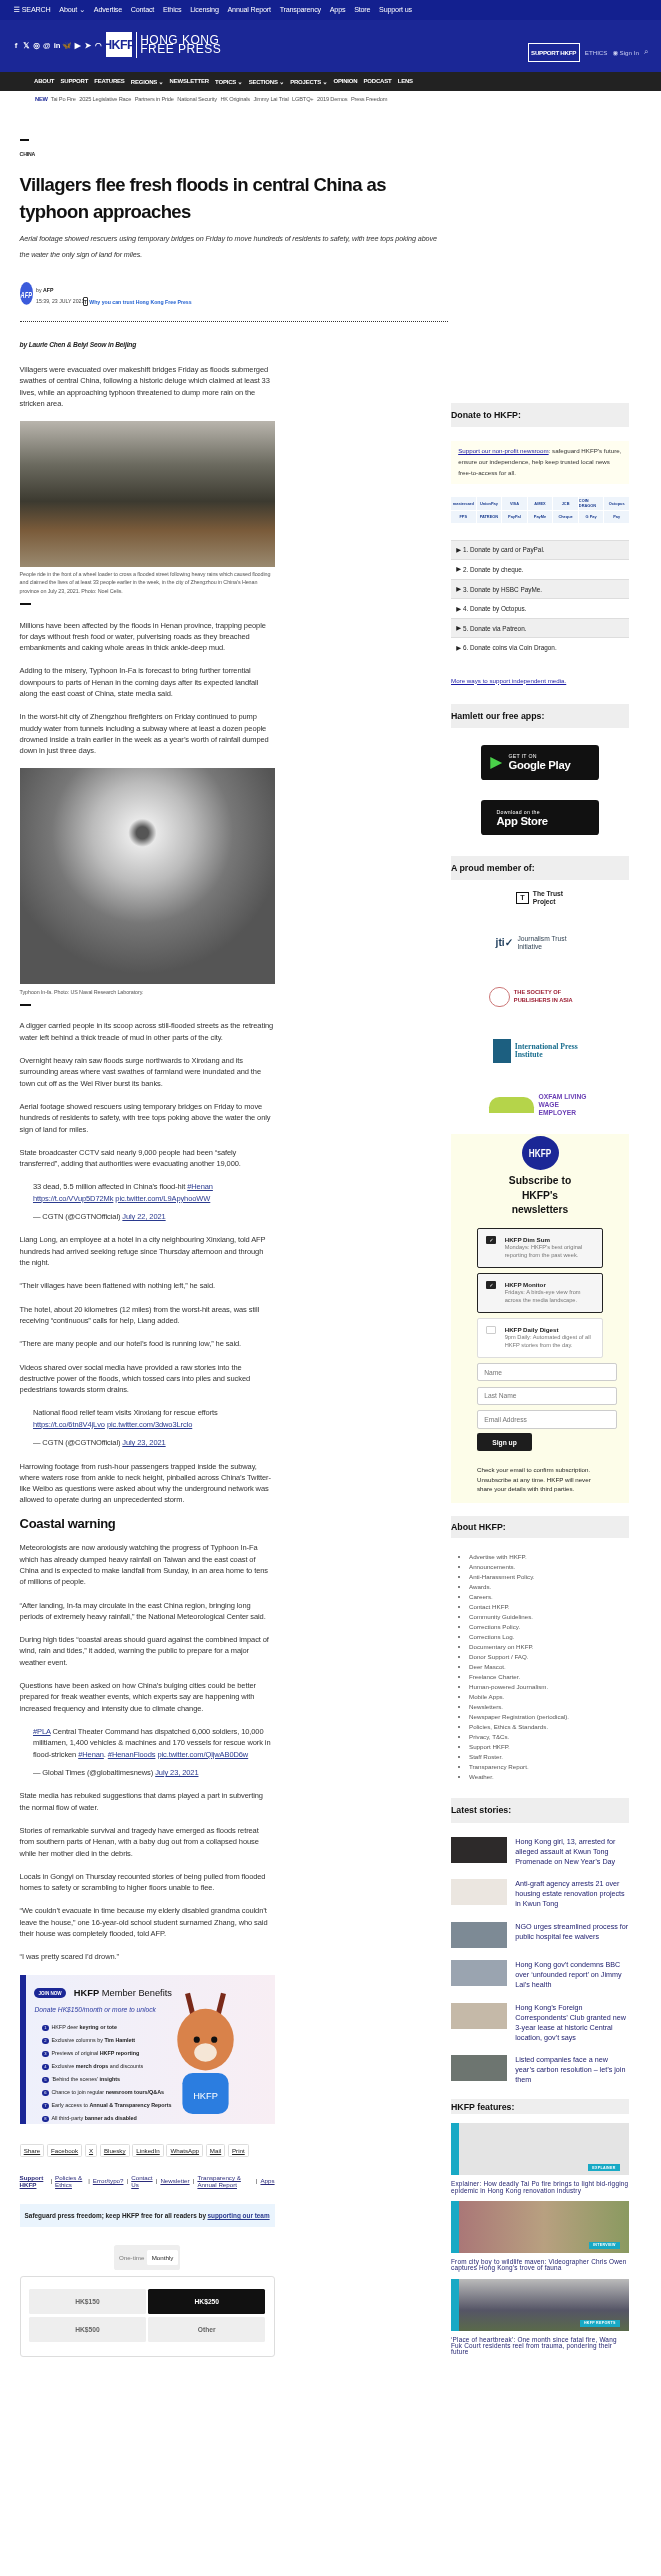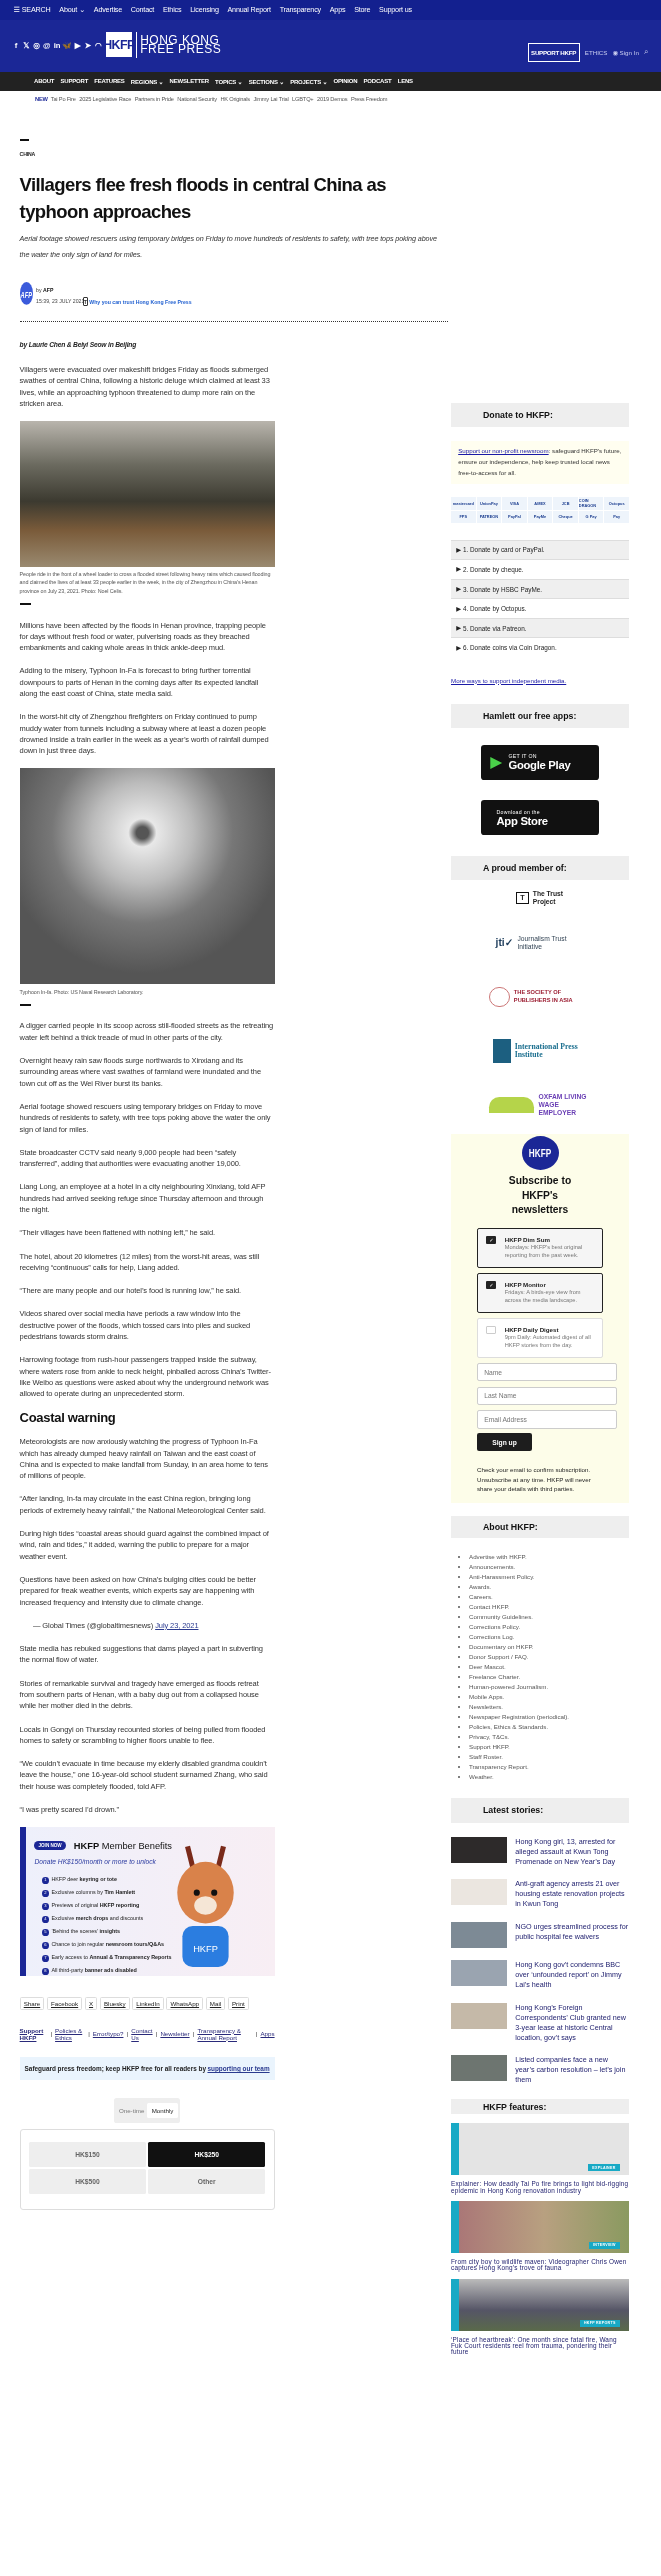--- a/index.html
+++ b/index.html
@@ -44,21 +44,21 @@
 .body p{margin-bottom:12px}
 .body .quote{padding-left:13.4px;margin-bottom:12px}
 .body .quote p{margin-bottom:7.2px}
 .body .link{color:#2a3a8f;text-decoration:underline}
 .imgbox{width:255px;background:#ccc;position:relative;overflow:hidden}
 .caption{font-size:5.4px;line-height:8.2px;color:#555;margin-top:3.1px}
 .shortbar{width:11.3px;height:2.1px;background:#111;margin:8.2px 0 14.4px}
 h2.sub{font-size:13px;font-weight:bold;color:#111;margin:4.1px 0 13.4px;letter-spacing:-0.3px}
 
 .sidebar{position:absolute;left:451px;width:178px;top:0}
-.sb-head{background:#eee;height:24px;display:flex;align-items:center;padding-left:32px;font-weight:bold;font-size:8.8px;color:#111}
+.sb-head{background:#eee;height:24px;display:flex;align-items:center;padding-left:0;font-weight:bold;font-size:8.8px;color:#111}
 .sb-note{background:#fffef0;margin-top:14.4px;padding:5.2px 7.2px;font-size:6.2px;line-height:10.8px;color:#333}
 .sb-note a{color:#1a1aa6;text-decoration:underline}
 .paylogos{display:grid;grid-template-columns:repeat(7,1fr);gap:1px;margin-top:13.4px}
 .paylogos span{background:#eef4fb;height:12.4px;font-size:3.9px;font-weight:bold;display:flex;align-items:center;justify-content:center;color:#1a3c8f;overflow:hidden}
 .donate-list{margin-top:16.5px}
 .donate-list div{height:19.6px;border-top:0.5px solid #ddd;display:flex;align-items:center;padding-left:5.2px;font-size:6.4px;color:#222}
 .donate-list div:nth-child(odd){background:#efefef}
 .more-ways{display:block;font-size:6.2px;color:#1a1aa6;text-decoration:underline;margin-top:19.6px}
 .appbtn{width:118px;height:35px;background:#111;border-radius:3.1px;margin:0 auto;color:#fff;display:flex;align-items:center;padding-left:9.3px;gap:6.2px}
 .appbtn .ic{font-size:15.5px}
@@ -217,32 +217,41 @@
     <p>Millions have been affected by the floods in Henan province, trapping people for days without fresh food or water, pulverising roads as they breached embankments and caking whole areas in thick ankle-deep mud.</p>
     <p>Adding to the misery, Typhoon In-Fa is forecast to bring further torrential downpours to parts of Henan in the coming days after its expected landfall along the east coast of China, state media said.</p>
     <p>In the worst-hit city of Zhengzhou firefighters on Friday continued to pump muddy water from tunnels including a subway where at least a dozen people drowned inside a train earlier in the week as a year’s worth of rainfall dumped down in just three days.</p>
     <div class="imgbox" style="height:216px;background:radial-gradient(circle at 48% 30%,#555 0 3%,#e8e8e8 7%,#bbb 25%,#777 45%,#555 70%)"></div>
     <div class="caption">Typhoon In-fa. Photo: US Naval Research Laboratory.</div>
     <div class="shortbar"></div>
     <p>A digger carried people in its scoop across still-flooded streets as the retreating water left behind a thick treacle of mud in other parts of the city.</p>
     <p>Overnight heavy rain saw floods surge northwards to Xinxiang and its surrounding areas where vast swathes of farmland were inundated and the town cut off as the Wei River burst its banks.</p>
     <p>Aerial footage showed rescuers using temporary bridges on Friday to move hundreds of residents to safety, with tree tops poking above the water the only sign of land for miles.</p>
     <p>State broadcaster CCTV said nearly 9,000 people had been “safely transferred”, adding that authorities were evacuating another 19,000.</p>
+    <div class="quote">
+      <p><span>33 dead, 5.5 million affected in China's flood-hit</span> <a class="link">#Henan</a> <a class="link">https://t.co/VVup5D72Mk</a> <a class="link">pic.twitter.com/L9ApyhooWW</a></p>
+      <p><span>— CGTN (@CGTNOfficial)</span> <a class="link">July 22, 2021</a></p>
+    </div>
     <p>Liang Long, an employee at a hotel in a city neighbouring Xinxiang, told AFP hundreds had arrived seeking refuge since Thursday afternoon and through the night.</p>
     <p>“Their villages have been flattened with nothing left,” he said.</p>
     <p>The hotel, about 20 kilometres (12 miles) from the worst-hit areas, was still receiving “continuous” calls for help, Liang added.</p>
     <p>“There are many people and our hotel’s food is running low,” he said.</p>
-    <p>Videos shared over social media have periods a raw window into the destructive power of the floods, which tossed cars into piles and sucked pedestrians towards storm drains.</p>
+    <p>Videos shared over social media have provided a raw stories into the destructive power of the floods, which tossed cars into piles and sucked pedestrians towards storm drains.</p>
+    <div class="quote">
+      <p><span>National flood relief team visits Xinxiang for rescue efforts</span> <a class="link">https://t.co/6tn8V4jLvo</a> <a class="link">pic.twitter.com/3dwo3Lrclo</a></p>
+      <p><span>— CGTN (@CGTNOfficial)</span> <a class="link">July 23, 2021</a></p>
+    </div>
     <p>Harrowing footage from rush-hour passengers trapped inside the subway, where waters rose from ankle to neck height, pinballed across China’s Twitter-like Weibo as questions were asked about why the underground network was allowed to operate during an unprecedented storm.</p>
     <h2 class="sub">Coastal warning</h2>
     <p>Meteorologists are now anxiously watching the progress of Typhoon In-Fa which has already dumped heavy rainfall on Taiwan and the east coast of China and is expected to make landfall from Sunday, in an area home to tens of millions of people.</p>
     <p>“After landing, In-fa may circulate in the east China region, bringing long periods of extremely heavy rainfall,” the National Meteorological Center said.</p>
     <p>During high tides “coastal areas should guard against the combined impact of wind, rain and tides,” it added, warning the public to prepare for a major weather event.</p>
     <p>Questions have been asked on how China’s bulging cities could be better prepared for freak weather events, which experts say are happening with increased frequency and intensity due to climate change.</p>
     <div class="quote">
+      <p><a class="link">#PLA</a> <span>Central Theater Command has dispatched 6,000 soldiers, 10,000 militiamen, 1,400 vehicles &amp; machines and 170 vessels for rescue work in flood-stricken</span> <a class="link">#Henan</a>. <a class="link">#HenanFloods</a> <a class="link">pic.twitter.com/QljwAB0D6w</a></p>
       <p><span>— Global Times (@globaltimesnews)</span> <a class="link">July 23, 2021</a></p>
     </div>
     <p>State media has rebuked suggestions that dams played a part in subverting the normal flow of water.</p>
     <p>Stories of remarkable survival and tragedy have emerged as floods retreat from southern parts of Henan, with a baby dug out from a collapsed house while her mother died in the debris.</p>
     <p>Locals in Gongyi on Thursday recounted stories of being pulled from flooded homes to safety or scrambling to higher floors unable to flee.</p>
     <p>“We couldn’t evacuate in time because my elderly disabled grandma couldn’t leave the house,” one 16-year-old school student surnamed Zhang, who said their house was completely flooded, told AFP.</p>
     <p>“I was pretty scared I’d drown.”</p>
   </div>
 
   <div class="benefits">

